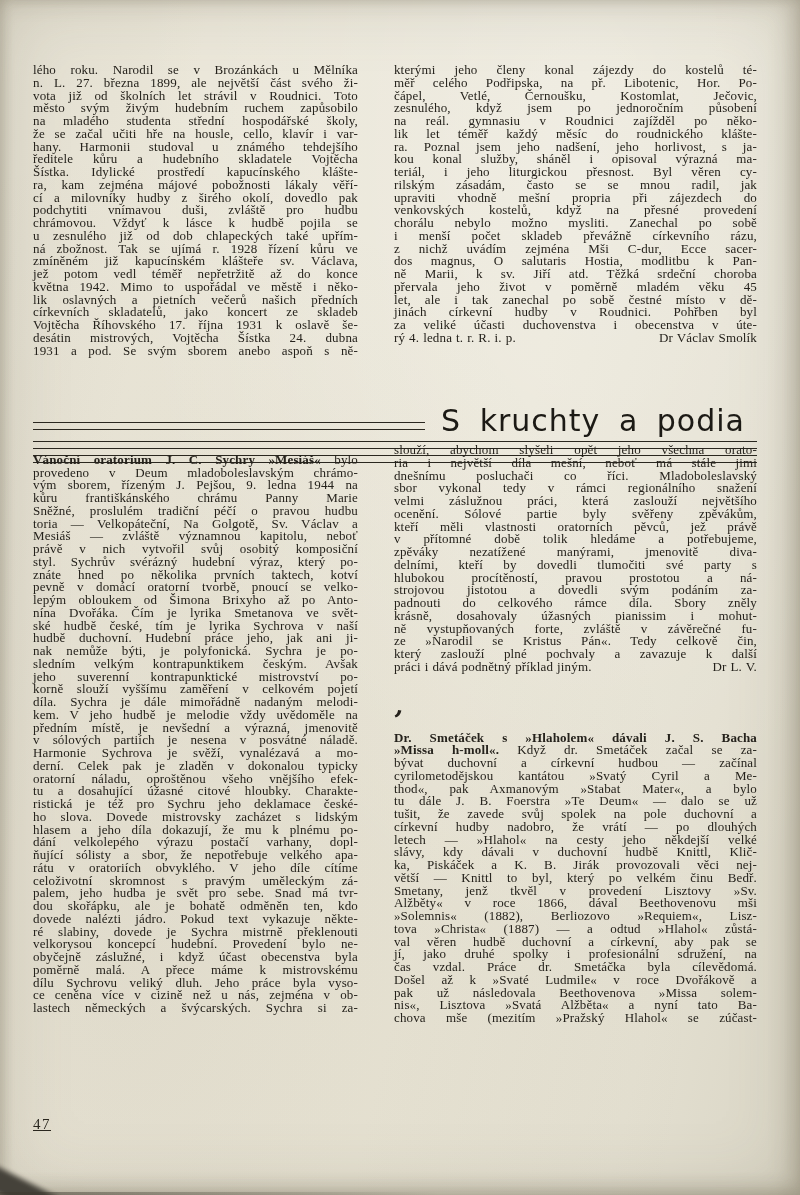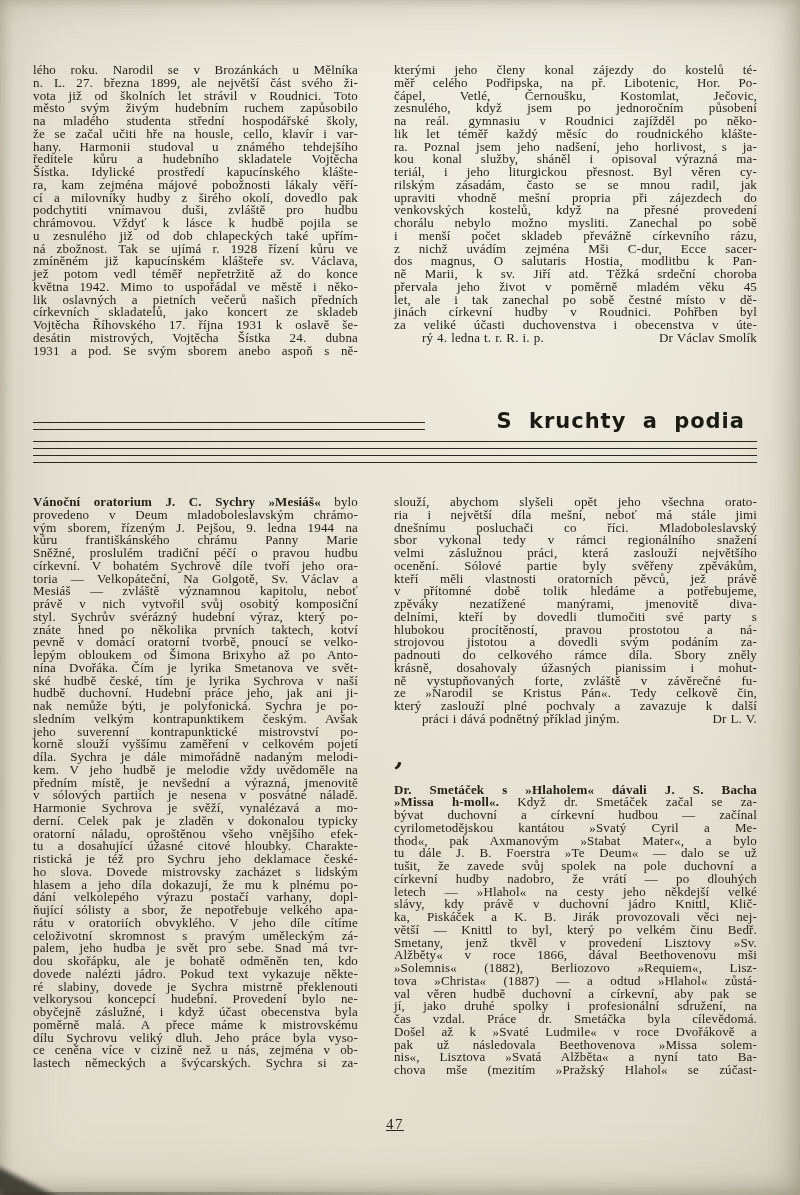--- a/index.html
+++ b/index.html
@@ -16,56 +16,56 @@
       radial-gradient(ellipse at 15% 80%, rgba(140,128,100,0.10), rgba(140,128,100,0) 60%),
       linear-gradient(103deg, #e2ded0 0%, #eae6d8 20%, #e9e5d6 58%, #e3dfd0 82%, #d9d5c5 100%);
     box-shadow:
       inset 0 0 70px rgba(120,110,85,0.22),
       inset -10px 0 22px rgba(95,88,66,0.22),
       inset 0 -8px 16px rgba(95,88,66,0.18),
       inset 4px 0 10px rgba(95,88,66,0.12);
   }
   .cols { position: absolute; left: 33px; width: 724px; display: flex; gap: 36px; }
   .top-section { top: 64px; }
-  .bottom-section { top: 496px; }
+  .bottom-section { top: 444px; align-items: center; }
   .col-l { width: 333px; }
   .col-r { width: 372px; }
   .col, .col * { box-sizing: border-box; }
   .tline {
     font-size: 13px; line-height: 12.75px; height: 12.75px;
     letter-spacing: 0.15px; word-spacing: 0.6px;
     text-align: justify; text-align-last: justify;
     overflow: visible; white-space: nowrap;
   }
   .tline b { font-weight: bold; }
-  .sig { display: flex; justify-content: space-between; text-align-last: auto; white-space: nowrap; margin-left: 28px; }
+  .sig { display: flex; justify-content: space-between; text-align-last: auto; white-space: nowrap; }
   .rubric { position: absolute; left: 33px; top: 404px; width: 724px; height: 62px; }
   .rubric-title {
     position: absolute; right: 12px; top: 0; margin: 0;
     font-family: "DejaVu Sans", "Liberation Sans", sans-serif;
-    font-weight: bold; font-size: 21px; line-height: 34px;
+    font-weight: normal; font-size: 30px; line-height: 34px;
     letter-spacing: 1px; word-spacing: 8px; color: #1c1a15;
   }
   .rule { position: absolute; border-color: #2a271f; }
   .rule-left { left: 0; top: 18px; width: 392px; height: 6px;
     border-top: 1.6px solid #2a271f; border-bottom: 1.6px solid #2a271f; }
   .rule-full { left: 0; width: 100%; height: 6px;
     border-top: 1.6px solid #2a271f; border-bottom: 1.6px solid #2a271f; }
   .r1 { top: 37px; }
   .r2 { top: 51px; }
   .ornament-row { margin-top: 26px; height: 16px; }
   .ornament {
     display: inline-block; margin-left: 2px;
     font-family: "DejaVu Serif", serif; font-weight: bold;
     font-size: 24px; line-height: 10px; transform: rotate(10deg);
   }
   .para2 { margin-top: 16px; }
   .page-number {
     position: absolute; top: 1116px; left: 0; width: 724px; margin-left: 33px;
-    text-align: center; font-size: 15px; letter-spacing: 1.5px; color: #2a271f; text-decoration: underline;
+    font-size: 15px; letter-spacing: 1.5px; color: #2a271f; text-decoration: underline;
   }
   .corner-tear {
     position: absolute; left: -20px; bottom: -8px; width: 78px; height: 24px;
     background: #45423a; transform: rotate(27deg); filter: blur(2.5px);
   }
   .bottom-edge {
     position: absolute; bottom: 0; left: 0; width: 55%; height: 3px;
     background: linear-gradient(90deg, rgba(62,57,46,0.55), rgba(62,57,46,0));
   }
 </style>
@@ -138,21 +138,20 @@
     <div class="rule rule-full r2"></div>
   </header>
 
   <section class="cols bottom-section">
     <div class="col col-l">
         <div class="tline"><b>Vánoční oratorium J. C. Sychry »Mesiáš«</b> bylo</div>
         <div class="tline">provedeno v Deum mladoboleslavským chrámo-</div>
         <div class="tline">vým sborem, řízeným J. Pejšou, 9. ledna 1944 na</div>
         <div class="tline">kůru františkánského chrámu Panny Marie</div>
         <div class="tline">Sněžné, proslulém tradiční péčí o pravou hudbu</div>
-        <div class="tline">církevní. V bohatém Sychrově díle tvoří jeho ora-</div>
         <div class="tline">toria — Velkopáteční, Na Golgotě, Sv. Václav a</div>
         <div class="tline">Mesiáš — zvláště významnou kapitolu, neboť</div>
         <div class="tline">právě v nich vytvořil svůj osobitý komposiční</div>
         <div class="tline">styl. Sychrův svérázný hudební výraz, který po-</div>
         <div class="tline">znáte hned po několika prvních taktech, kotví</div>
         <div class="tline">pevně v domácí oratorní tvorbě, pnoucí se velko-</div>
         <div class="tline">lepým obloukem od Šimona Brixyho až po Anto-</div>
         <div class="tline">nína Dvořáka. Čím je lyrika Smetanova ve svět-</div>
         <div class="tline">ské hudbě české, tím je lyrika Sychrova v naší</div>
         <div class="tline">hudbě duchovní. Hudební práce jeho, jak ani ji-</div>
@@ -216,21 +215,21 @@
       <div class="para2">
           <div class="tline"><b>Dr. Smetáček s »Hlaholem« dávali J. S. Bacha</b></div>
           <div class="tline"><b>»Missa h-moll«.</b> Když dr. Smetáček začal se za-</div>
           <div class="tline">bývat duchovní a církevní hudbou — začínal</div>
           <div class="tline">cyrilometodějskou kantátou »Svatý Cyril a Me-</div>
           <div class="tline">thod«, pak Axmanovým »Stabat Mater«, a bylo</div>
           <div class="tline">tu dále J. B. Foerstra »Te Deum« — dalo se už</div>
           <div class="tline">tušit, že zavede svůj spolek na pole duchovní a</div>
           <div class="tline">církevní hudby nadobro, že vrátí — po dlouhých</div>
           <div class="tline">letech — »Hlahol« na cesty jeho někdejší velké</div>
-          <div class="tline">slávy, kdy právě v duchovní jádro Knittl, Klič-</div>
+          <div class="tline">slávy, kdy dávali v duchovní hudbě Knittl, Klič-</div>
           <div class="tline">ka, Piskáček a K. B. Jirák provozovali věci nej-</div>
           <div class="tline">větší — Knittl to byl, který po velkém činu Bedř.</div>
           <div class="tline">Smetany, jenž tkvěl v provedení Lisztovy »Sv.</div>
           <div class="tline">Alžběty« v roce 1866, dával Beethovenovu mši</div>
           <div class="tline">»Solemnis« (1882), Berliozovo »Requiem«, Lisz-</div>
           <div class="tline">tova »Christa« (1887) — a odtud »Hlahol« zůstá-</div>
           <div class="tline">val věren hudbě duchovní a církevní, aby pak se</div>
           <div class="tline">jí, jako druhé spolky i profesionální sdružení, na</div>
           <div class="tline">čas vzdal. Práce dr. Smetáčka byla cílevědomá.</div>
           <div class="tline">Došel až k »Svaté Ludmile« v roce Dvořákově a</div>

